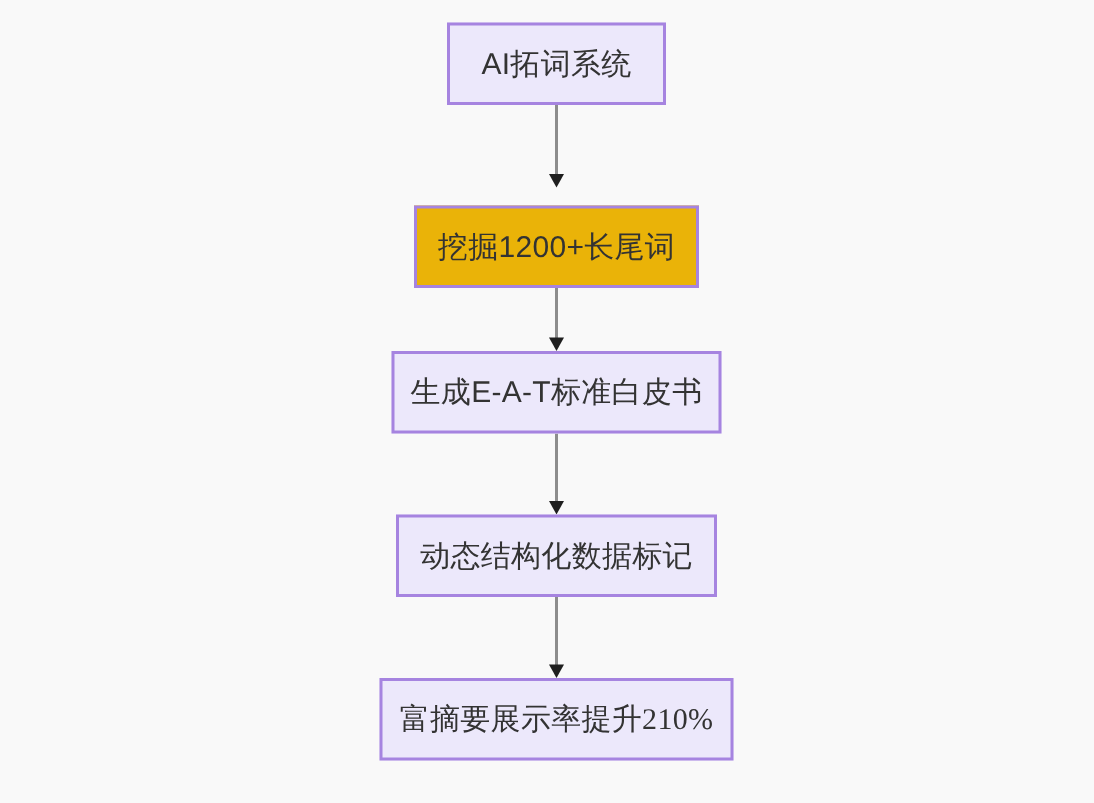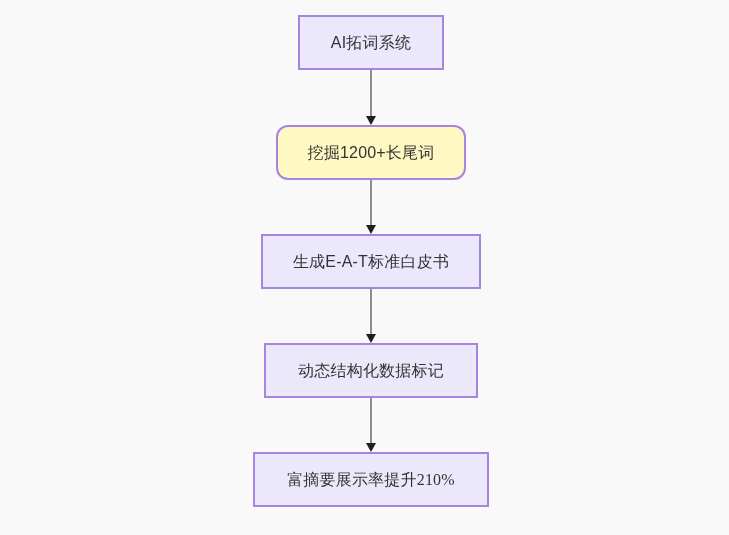--- a/index.html
+++ b/index.html
@@ -24,21 +24,21 @@
     position: absolute;
     box-sizing: border-box;
     background: #ece8fb;
     border: 2px solid #a684e0;
     display: flex;
     align-items: center;
     justify-content: center;
     height: 55px;
   }
   .flow-node-label {
-    font-size: 16px;
+    font-size: 20px;
     line-height: 1;
     color: #333333;
     letter-spacing: 0.2px;
     white-space: nowrap;
     text-align: center;
   }
   .flow-edge {
     position: absolute;
     width: 0;
     height: 0;
@@ -82,21 +82,21 @@
 
   <div class="flow-edge" style="left: 371px; top: 398px;">
     <div class="flow-edge-line" style="height: 46px; background: rgb(141, 141, 141);"></div>
     <div class="flow-edge-head" style="top: 45px; border-top-color: rgb(31, 31, 31);"></div>
   </div>
 
   <div class="flow-node" style="left: 298px; top: 15px; width: 146px; height: 55px; background: rgb(236, 232, 251); border-color: rgb(166, 132, 224);">
     <span class="flow-node-label" style="color: rgb(51, 51, 51);">AI拓词系统</span>
   </div>
 
-  <div class="flow-node" style="left: 276px; top: 125px; width: 190px; height: 55px; background: #fef9c3; border-color: rgb(166, 132, 224); border-radius: 12px;">
+  <div class="flow-node" style="left: 276px; top: 137px; width: 190px; height: 55px; background: #eab308; border-color: rgb(166, 132, 224);">
     <span class="flow-node-label" style="color: rgb(51, 51, 51);">挖掘1200+长尾词</span>
   </div>
 
   <div class="flow-node" style="left: 261px; top: 234px; width: 220px; height: 55px; background: rgb(236, 232, 251); border-color: rgb(166, 132, 224);">
     <span class="flow-node-label" style="color: rgb(51, 51, 51);">生成E-A-T标准白皮书</span>
   </div>
 
   <div class="flow-node" style="left: 264px; top: 343px; width: 214px; height: 55px; background: rgb(236, 232, 251); border-color: rgb(166, 132, 224);">
     <span class="flow-node-label" style="color: rgb(51, 51, 51);">动态结构化数据标记</span>
   </div>

